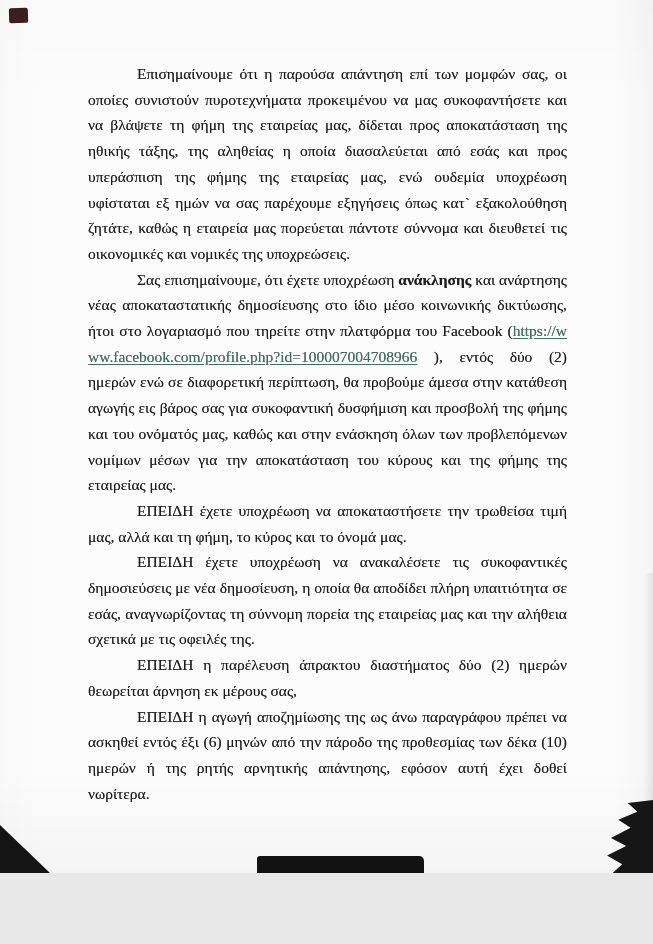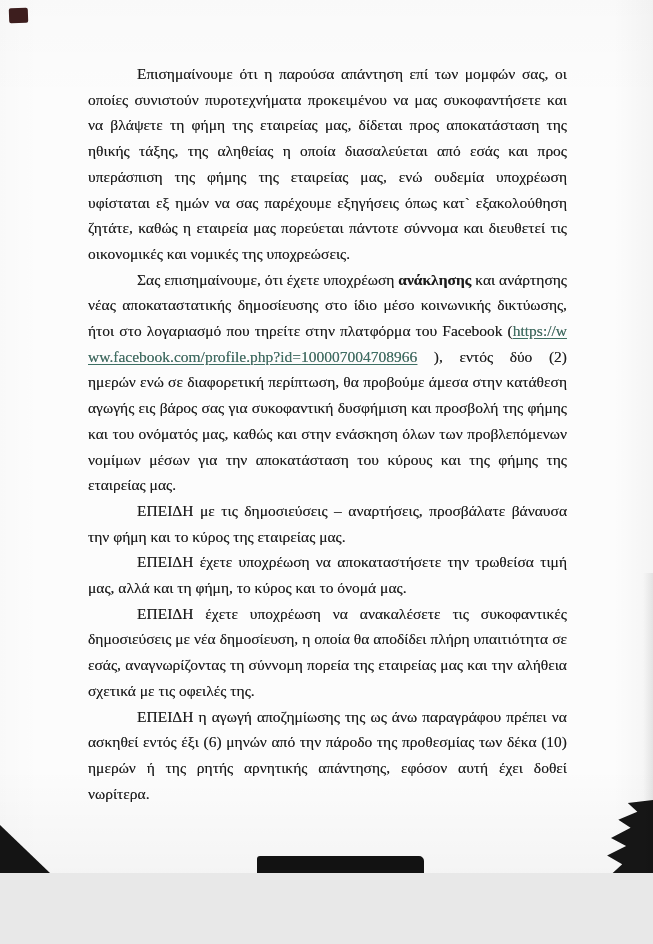--- a/index.html
+++ b/index.html
@@ -66,23 +66,23 @@
     background:linear-gradient(90deg, rgba(0,0,0,0) 0%, rgba(0,0,0,0.07) 100%);
   }
 </style>
 </head>
 <body>
 
 <div class="page">
   <div class="doc" id="doc">
       <p><span>Επισημαίνουμε ότι η παρούσα απάντηση επί των μομφών σας, οι οποίες συνιστούν πυροτεχνήματα προκειμένου να μας συκοφαντήσετε και να βλάψετε τη φήμη της εταιρείας μας, δίδεται προς αποκατάσταση της ηθικής τάξης, της αληθείας η οποία διασαλεύεται από εσάς και προς υπεράσπιση της φήμης της εταιρείας μας, ενώ ουδεμία υποχρέωση υφίσταται εξ ημών να σας παρέχουμε εξηγήσεις  όπως κατ` εξακολούθηση ζητάτε, καθώς η εταιρεία μας πορεύεται πάντοτε σύννομα και διευθετεί τις οικονομικές και νομικές της υποχρεώσεις.</span></p>
       <p><span>Σας επισημαίνουμε, ότι έχετε υποχρέωση </span><span class="bold">ανάκλησης</span><span> και ανάρτησης νέας αποκαταστατικής δημοσίευσης στο ίδιο μέσο κοινωνικής δικτύωσης, ήτοι στο λογαριασμό που τηρείτε στην πλατφόρμα του Facebook (</span><a class="link">https://www.facebook.com/profile.php?id=100007004708966</a><span> ), εντός δύο (2) ημερών ενώ σε διαφορετική περίπτωση, θα προβούμε άμεσα στην κατάθεση αγωγής εις βάρος σας για συκοφαντική δυσφήμιση και προσβολή της φήμης και του ονόματός μας, καθώς και στην ενάσκηση όλων των προβλεπόμενων νομίμων μέσων για την αποκατάσταση του κύρους και της φήμης της εταιρείας μας.</span></p>
-      <p><span>ΕΠΕΙΔΗ με τις δημοσιεύσεις – αναρτήσεις, προσβάλατε βάναυσα την φήμη και το κύρος της εταιρείας μας.</span></p>
       <p><span>ΕΠΕΙΔΗ έχετε υποχρέωση να αποκαταστήσετε την τρωθείσα τιμή μας, αλλά και τη φήμη, το κύρος και το όνομά μας.</span></p>
       <p><span>ΕΠΕΙΔΗ έχετε υποχρέωση να ανακαλέσετε τις συκοφαντικές δημοσιεύσεις με νέα δημοσίευση, η οποία θα αποδίδει πλήρη υπαιτιότητα σε εσάς, αναγνωρίζοντας τη σύννομη πορεία της εταιρείας μας και την αλήθεια σχετικά με τις οφειλές της.</span></p>
+      <p><span>ΕΠΕΙΔΗ η παρέλευση άπρακτου διαστήματος δύο (2) ημερών θεωρείται άρνηση εκ μέρους σας,</span></p>
       <p><span>ΕΠΕΙΔΗ η αγωγή αποζημίωσης της ως άνω παραγράφου πρέπει να ασκηθεί εντός έξι (6) μηνών από την πάροδο της προθεσμίας των δέκα (10) ημερών ή της ρητής αρνητικής απάντησης, εφόσον αυτή έχει δοθεί νωρίτερα.</span></p>
     </div>
 
   <div class="artifact a-tl"></div>
   <div class="artifact a-bl"></div>
   <div class="artifact a-bc"></div>
   <div class="artifact a-br"></div>
   <div class="edge-shade"></div>
 </div>
 

